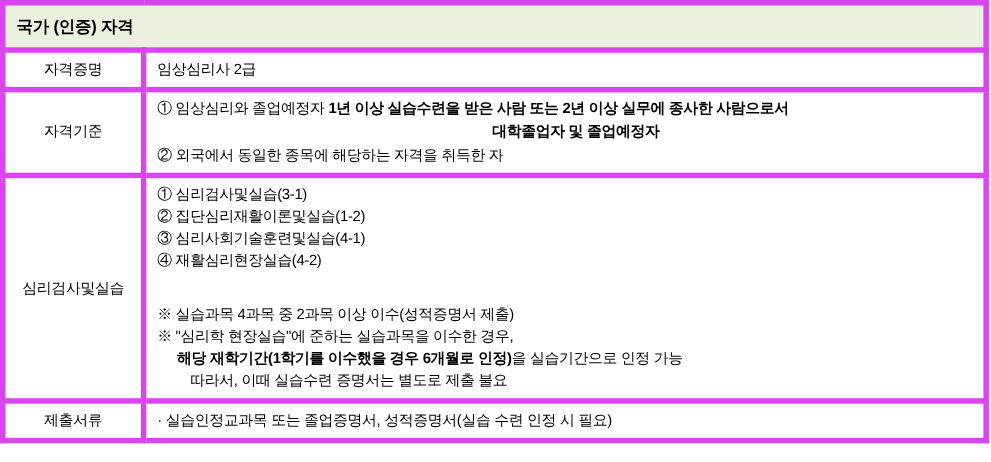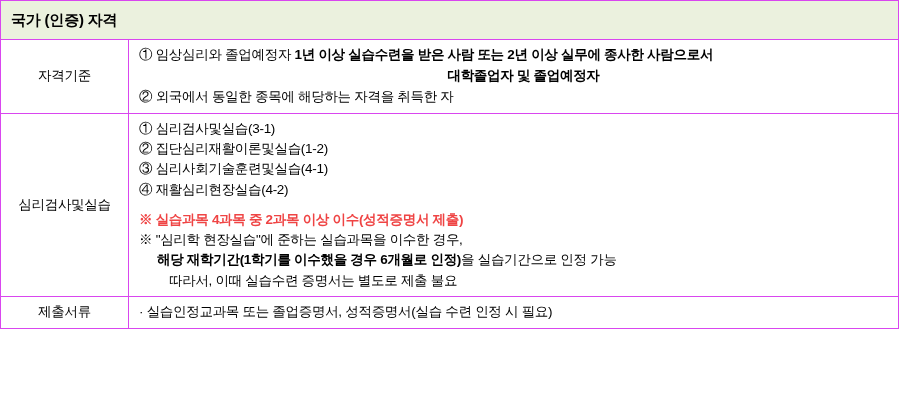--- a/index.html
+++ b/index.html
@@ -19,21 +19,21 @@
     width: 899px;
     margin: 0;
     padding: 0;
   }
   table.qual {
     border-collapse: collapse;
     width: 899px;
     table-layout: fixed;
   }
   table.qual td {
-    border: 1px solid #d946ef;
+    border: 5px solid #d946ef;
     padding: 0;
     vertical-align: middle;
   }
   .title-cell {
     background: #ebf1de;
     font-weight: bold;
     font-size: 15px;
     padding: 6px 8px 6px 10px !important;
     height: 26px;
     letter-spacing: -0.2px;
@@ -58,22 +58,23 @@
     padding-left: 18px;
   }
   .indent-2 {
     padding-left: 30px;
   }
   .bold {
     font-weight: bold;
     text-align: center;
   }
   .red {
-    color: #ef4444;
-    font-weight: bold;
+    color: #000000;
+    font-weight: normal;
+    margin-top: 18px;
   }
   .spacer {
     height: 10px;
   }
   .tight {
     line-height: 1.5;
   }
 </style>
 </head>
 <body>
@@ -82,20 +83,26 @@
   <table class="qual">
     <colgroup>
       <col style="width:128px">
       <col>
     </colgroup>
     <tbody>
       <tr>
         <td class="title-cell" colspan="2">국가 (인증) 자격</td>
       </tr>
 
+      <tr>
+        <td class="label-cell">자격증명</td>
+        <td class="value-cell">
+          <div class="line">임상심리사 2급</div>
+        </td>
+      </tr>
 
 
       <tr>
         <td class="label-cell">자격기준</td>
         <td class="value-cell">
           <div class="line"><span>① 임상심리와 졸업예정자 </span><span class="bold">1년 이상 실습수련을 받은 사람 또는 2년 이상 실무에 종사한 사람으로서</span></div>
           <div class="line indent-1 bold">대학졸업자 및 졸업예정자</div>
           <div class="line">② 외국에서 동일한 종목에 해당하는 자격을 취득한 자</div>
         </td>
       </tr>

